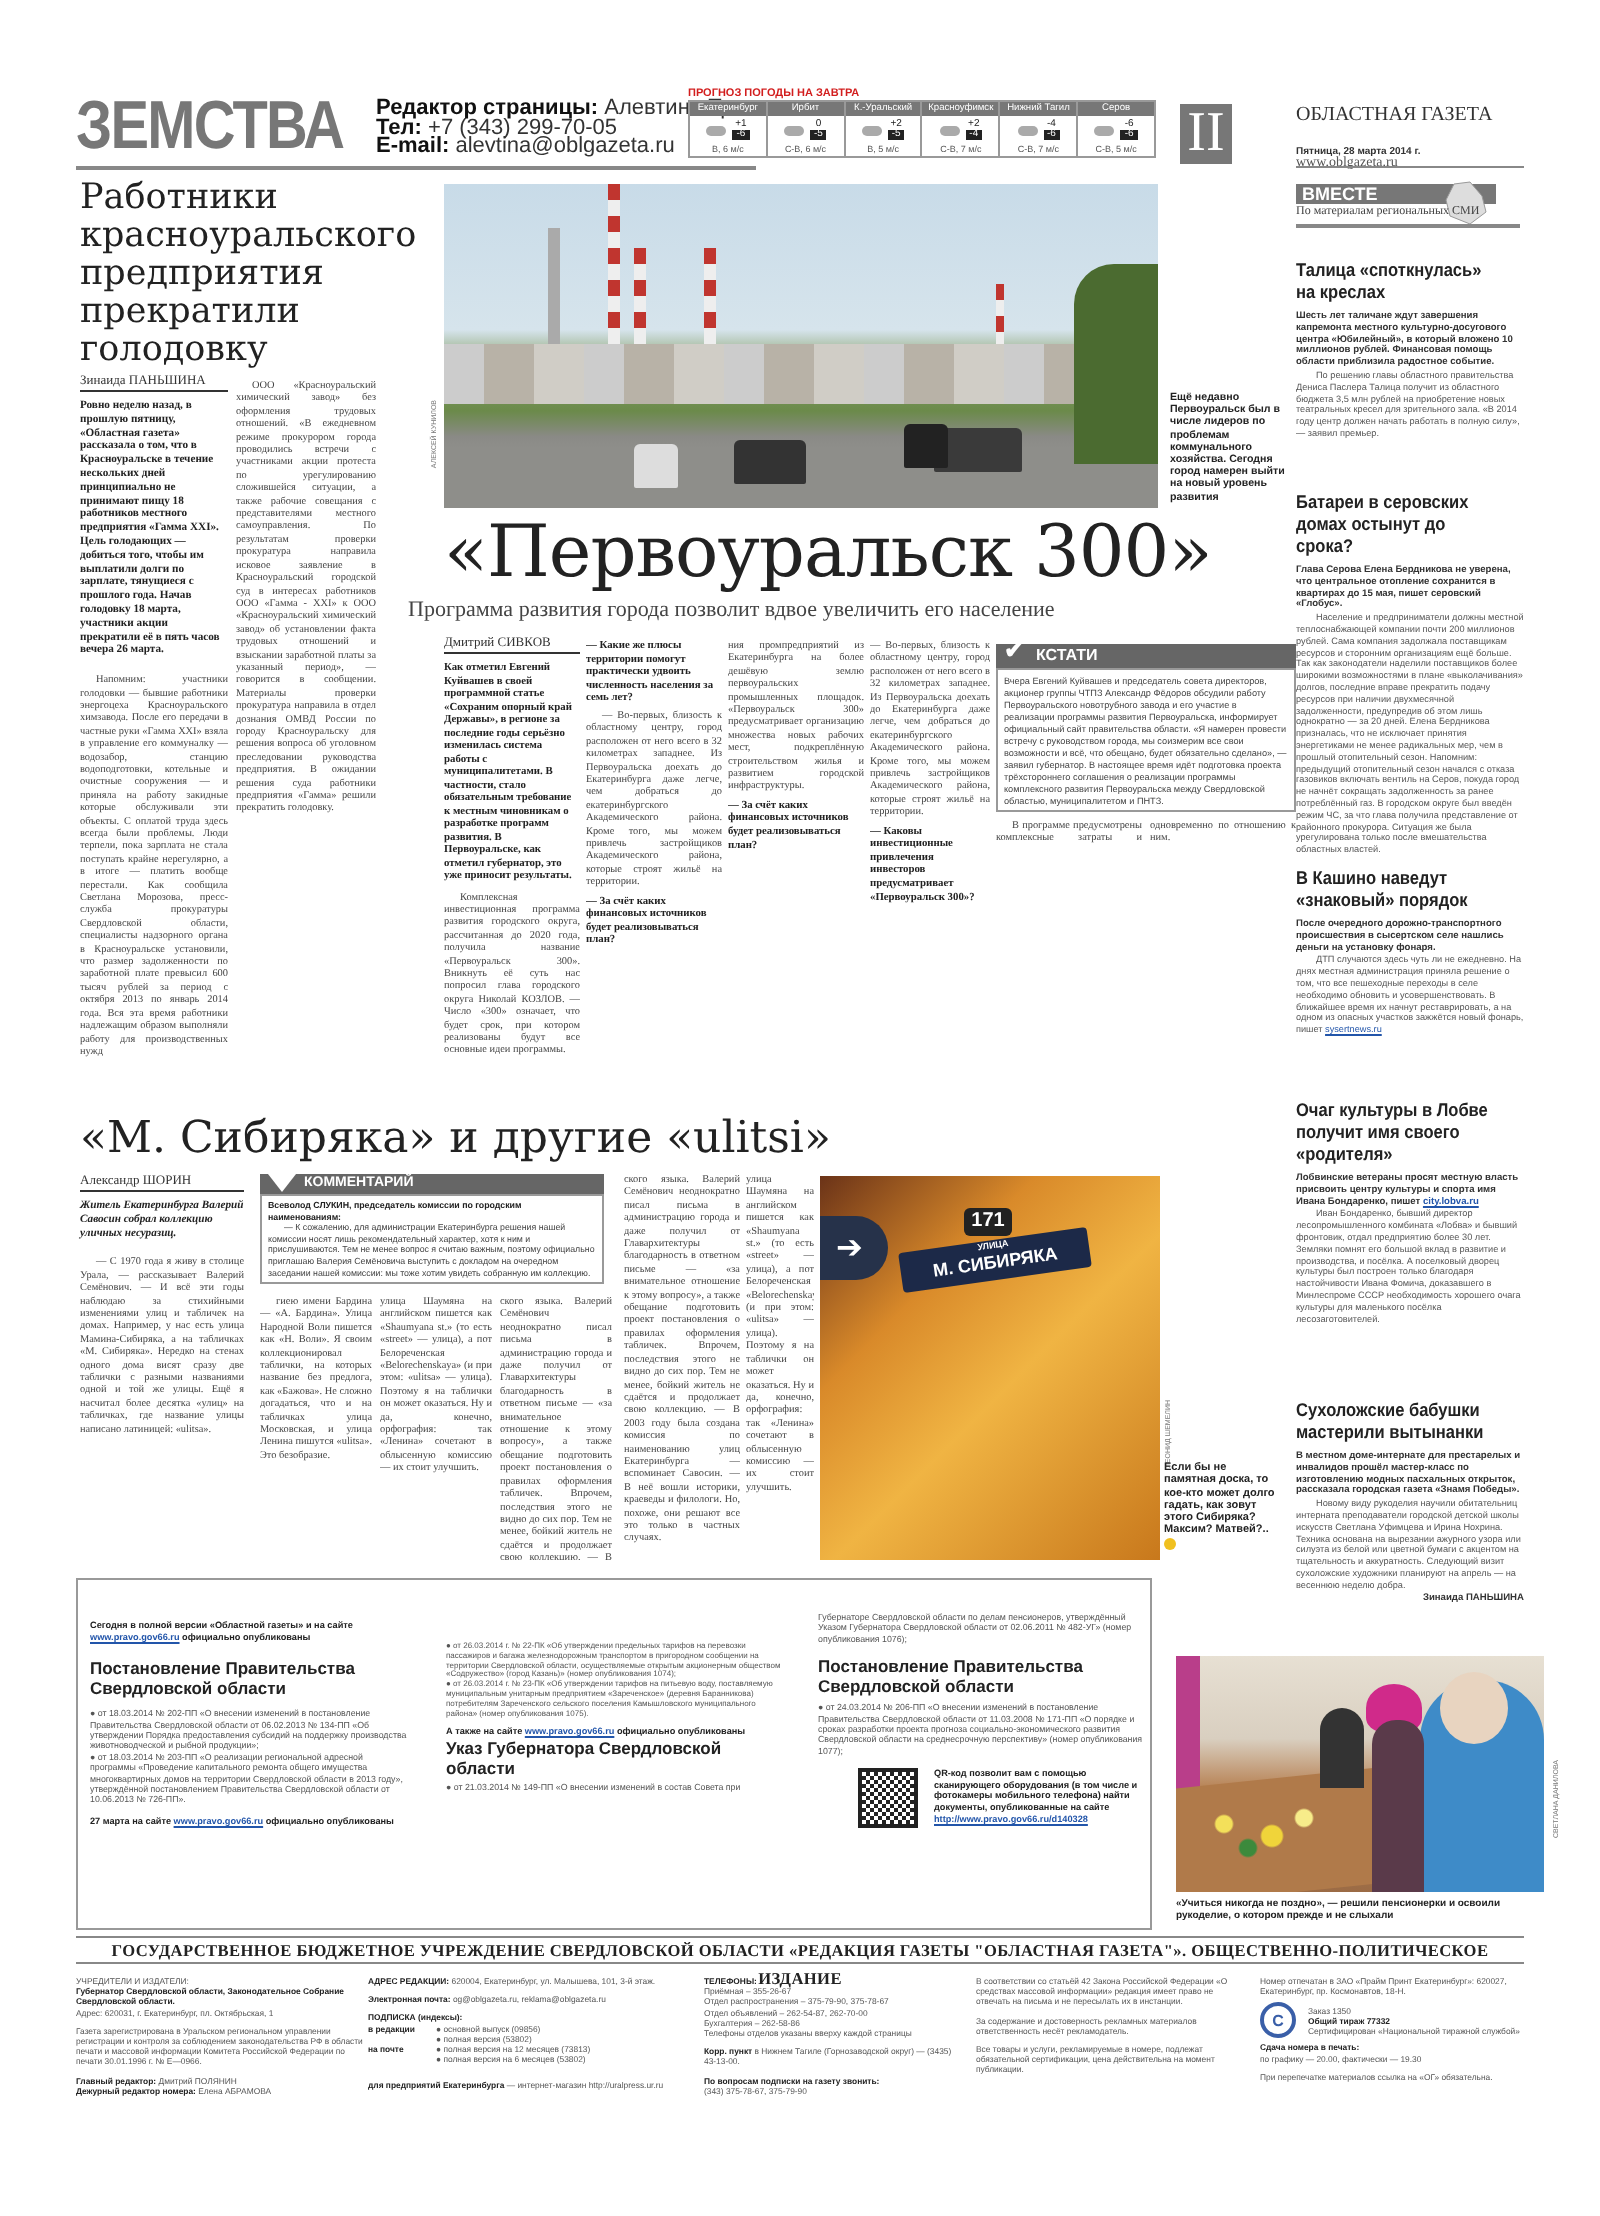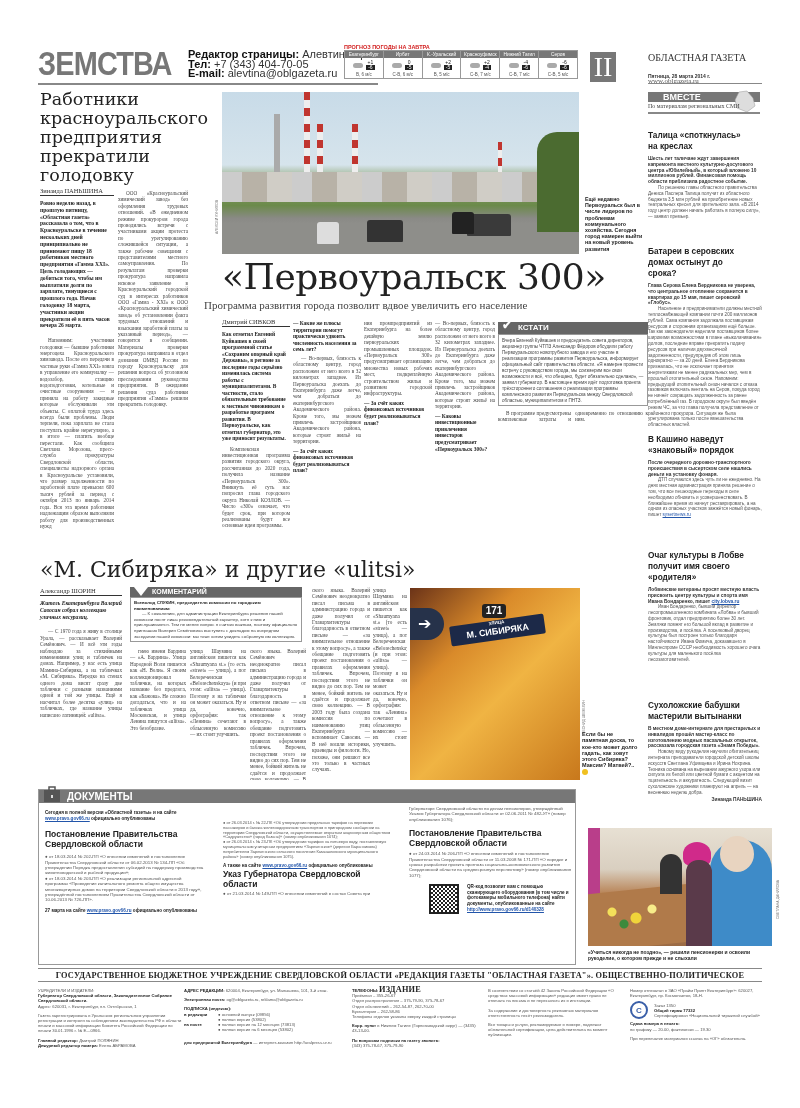--- a/index.html
+++ b/index.html
@@ -37,21 +37,21 @@
 .photo1{left:222px;top:92px;width:357px;height:162px;background:linear-gradient(#c8dbe8 0%,#d6e4ec 45%,#8aa26e 55%,#6b8a4a 70%,#8a8a86 78%,#a5a5a1 100%);overflow:hidden}
 .chimney{position:absolute;width:6px;background:repeating-linear-gradient(#c0352f 0 8px,#eee 8px 16px)}
 .car{position:absolute;height:22px;background:#333;border-radius:3px 3px 1px 1px}
 .photo-credit{font-size:3.5px;color:#777;writing-mode:vertical-rl;transform:rotate(180deg)}
 .photo-caption1{left:585px;top:196px;width:60px;font-family:"Liberation Sans",sans-serif;font-size:5.3px;line-height:6.2px;font-weight:bold;color:#222}
 .h1-main{left:222px;top:256px;font-family:"DejaVu Serif",serif;font-size:36px;color:#222;letter-spacing:-.5px}
 .sub-main{left:204px;top:299px;font-family:Liberation Serif, serif;font-size:11px;color:#444}
 .kstati-head{left:498px;top:322px;width:150px;height:12px;background:#666;color:#fff;font-family:"Liberation Sans",sans-serif;font-weight:bold;font-size:8px;line-height:12px;padding-left:20px}
 .kstati-body{left:498px;top:334px;width:150px;height:72px;border:1px solid #999;padding:3px;font-family:"Liberation Sans",sans-serif;font-size:4.6px;line-height:6px;color:#444}
 
-.vmeste{left:648px;top:92px;width:112px;height:10px;background:#777;color:#fff;font-family:"Liberation Sans",sans-serif;font-weight:bold;font-size:9px;line-height:10px;padding-left:15px}
+.vmeste{left:648px;top:92px;width:100px;height:10px;background:#777;color:#fff;font-family:"Liberation Sans",sans-serif;font-weight:bold;font-size:9px;line-height:10px;padding-left:3px}
 .vmeste-sub{left:648px;top:103px;width:112px;font-family:"Liberation Serif",serif;font-size:6px;line-height:6.8px;color:#444;border-bottom:2px solid #888;padding-bottom:2px}
 .rh{font-family:"Liberation Sans",sans-serif;font-weight:bold;font-size:9.2px;line-height:11px;color:#222;transform:scaleX(.9);transform-origin:left}
 .rlead{font-family:"Liberation Sans",sans-serif;font-size:4.8px;line-height:5.8px;font-weight:bold;color:#333}
 .rtxt{font-family:"Liberation Sans",sans-serif;font-size:4.6px;line-height:5.8px;color:#555;text-indent:10px}
 .rcol{left:648px;width:114px}
 .link{color:#2255aa;text-decoration:underline}
 
 .h1-sib{left:40px;top:557px;font-family:"DejaVu Serif",serif;font-size:22px;color:#222}
 .komm-head{left:130px;top:587px;width:172px;height:10px;background:#666;color:#fff;font-family:"Liberation Sans",sans-serif;font-weight:bold;font-size:7px;line-height:10px;padding-left:22px}
 .komm-body{left:130px;top:597px;width:172px;height:45px;border:1px solid #999;padding:2px 3px;font-family:"Liberation Sans",sans-serif;font-size:4.4px;line-height:5.6px;color:#444}
@@ -72,21 +72,21 @@
 .footer-band{left:38px;top:968px;width:724px;height:14px;border-top:1px solid #888;border-bottom:1px solid #888;font-family:"Liberation Serif",serif;font-weight:bold;font-size:8.3px;line-height:14px;color:#222;text-align:center;letter-spacing:.2px}
 .ft{font-family:"Liberation Sans",sans-serif;font-size:4.2px;line-height:5.2px;color:#555}
 .ft b{color:#222}
 </style>
 </head>
 <body>
 
 <div class="abs section-title">ЗЕМСТВА</div>
 <div class="abs editor">
   <div><b>Редактор страницы:</b> <span>Алевтина Трынова</span></div>
-  <div><b>Тел:</b> <span>+7 (343) 404-70-05</span></div>
+  <div><b>Тел:</b> <span>+7 (343) 299-70-05</span></div>
   <div><b>E-mail:</b> <span>alevtina@oblgazeta.ru</span></div>
 </div>
 
 <div class="abs weather">
   <div class="wtitle">ПРОГНОЗ ПОГОДЫ НА ЗАВТРА</div>
   <div class="wrow" id="wrow">
       <div class="wcell">
         <div class="wcity">Екатеринбург</div>
         <div class="wtemp">
           <span class="cloud"></span>
@@ -281,28 +281,20 @@
     <div style="font-size:9px;line-height:11px">М. СИБИРЯКА</div>
   </div>
 </div>
 <div class="abs photo-credit sans" style="left:582px;top:700px">ЛЕОНИД ШЕМЕЛИН</div>
 <div class="abs photo-caption2">
   <span>Если бы не памятная доска, то кое-кто может долго гадать, как зовут этого Сибиряка? Максим? Матвей?..</span>
   <span style="display:inline-block;width:6px;height:6px;border-radius:50%;background:#f0c020;vertical-align:middle"></span>
 </div>
 
 <div class="abs docs">
-  <div class="docs-head">
-    <svg style="position:absolute;left:4px;top:-4px" width="18" height="17" viewBox="0 0 18 17">
-        <rect x="1" y="4" width="16" height="12" fill="#555"></rect>
-        <rect x="6" y="1" width="6" height="4" fill="none" stroke="#555" stroke-width="1.5"></rect>
-        <rect x="8" y="9" width="2" height="3" fill="#ddd"></rect>
-      </svg>
-    <span>ДОКУМЕНТЫ</span>
-  </div>
 
   <div style="position:absolute;left:6px;top:20px;width:160px">
     <div class="dtb"><span>Сегодня в полной версии «Областной газеты» и на сайте</span> <span class="link">www.pravo.gov66.ru</span> <span>официально опубликованы</span></div>
     <div class="dh" style="margin-top:8px">Постановление Правительства Свердловской области</div>
     <div class="dt" style="margin-top:5px">● <span>от 18.03.2014 № 202-ПП «О внесении изменений в постановление Правительства Свердловской области от 06.02.2013 № 134-ПП «Об утверждении Порядка предоставления субсидий на поддержку производства животноводческой и рыбной продукции»;</span></div>
     <div class="dt">● <span>от 18.03.2014 № 203-ПП «О реализации региональной адресной программы «Проведение капитального ремонта общего имущества многоквартирных домов на территории Свердловской области в 2013 году», утверждённой постановлением Правительства Свердловской области от 10.06.2013 № 726-ПП».</span></div>
     <div class="dtb" style="margin-top:5px"><span>27 марта на сайте</span> <span class="link">www.pravo.gov66.ru</span> <span>официально опубликованы</span></div>
   </div>
 
   <div style="position:absolute;left:184px;top:28px;width:170px">

